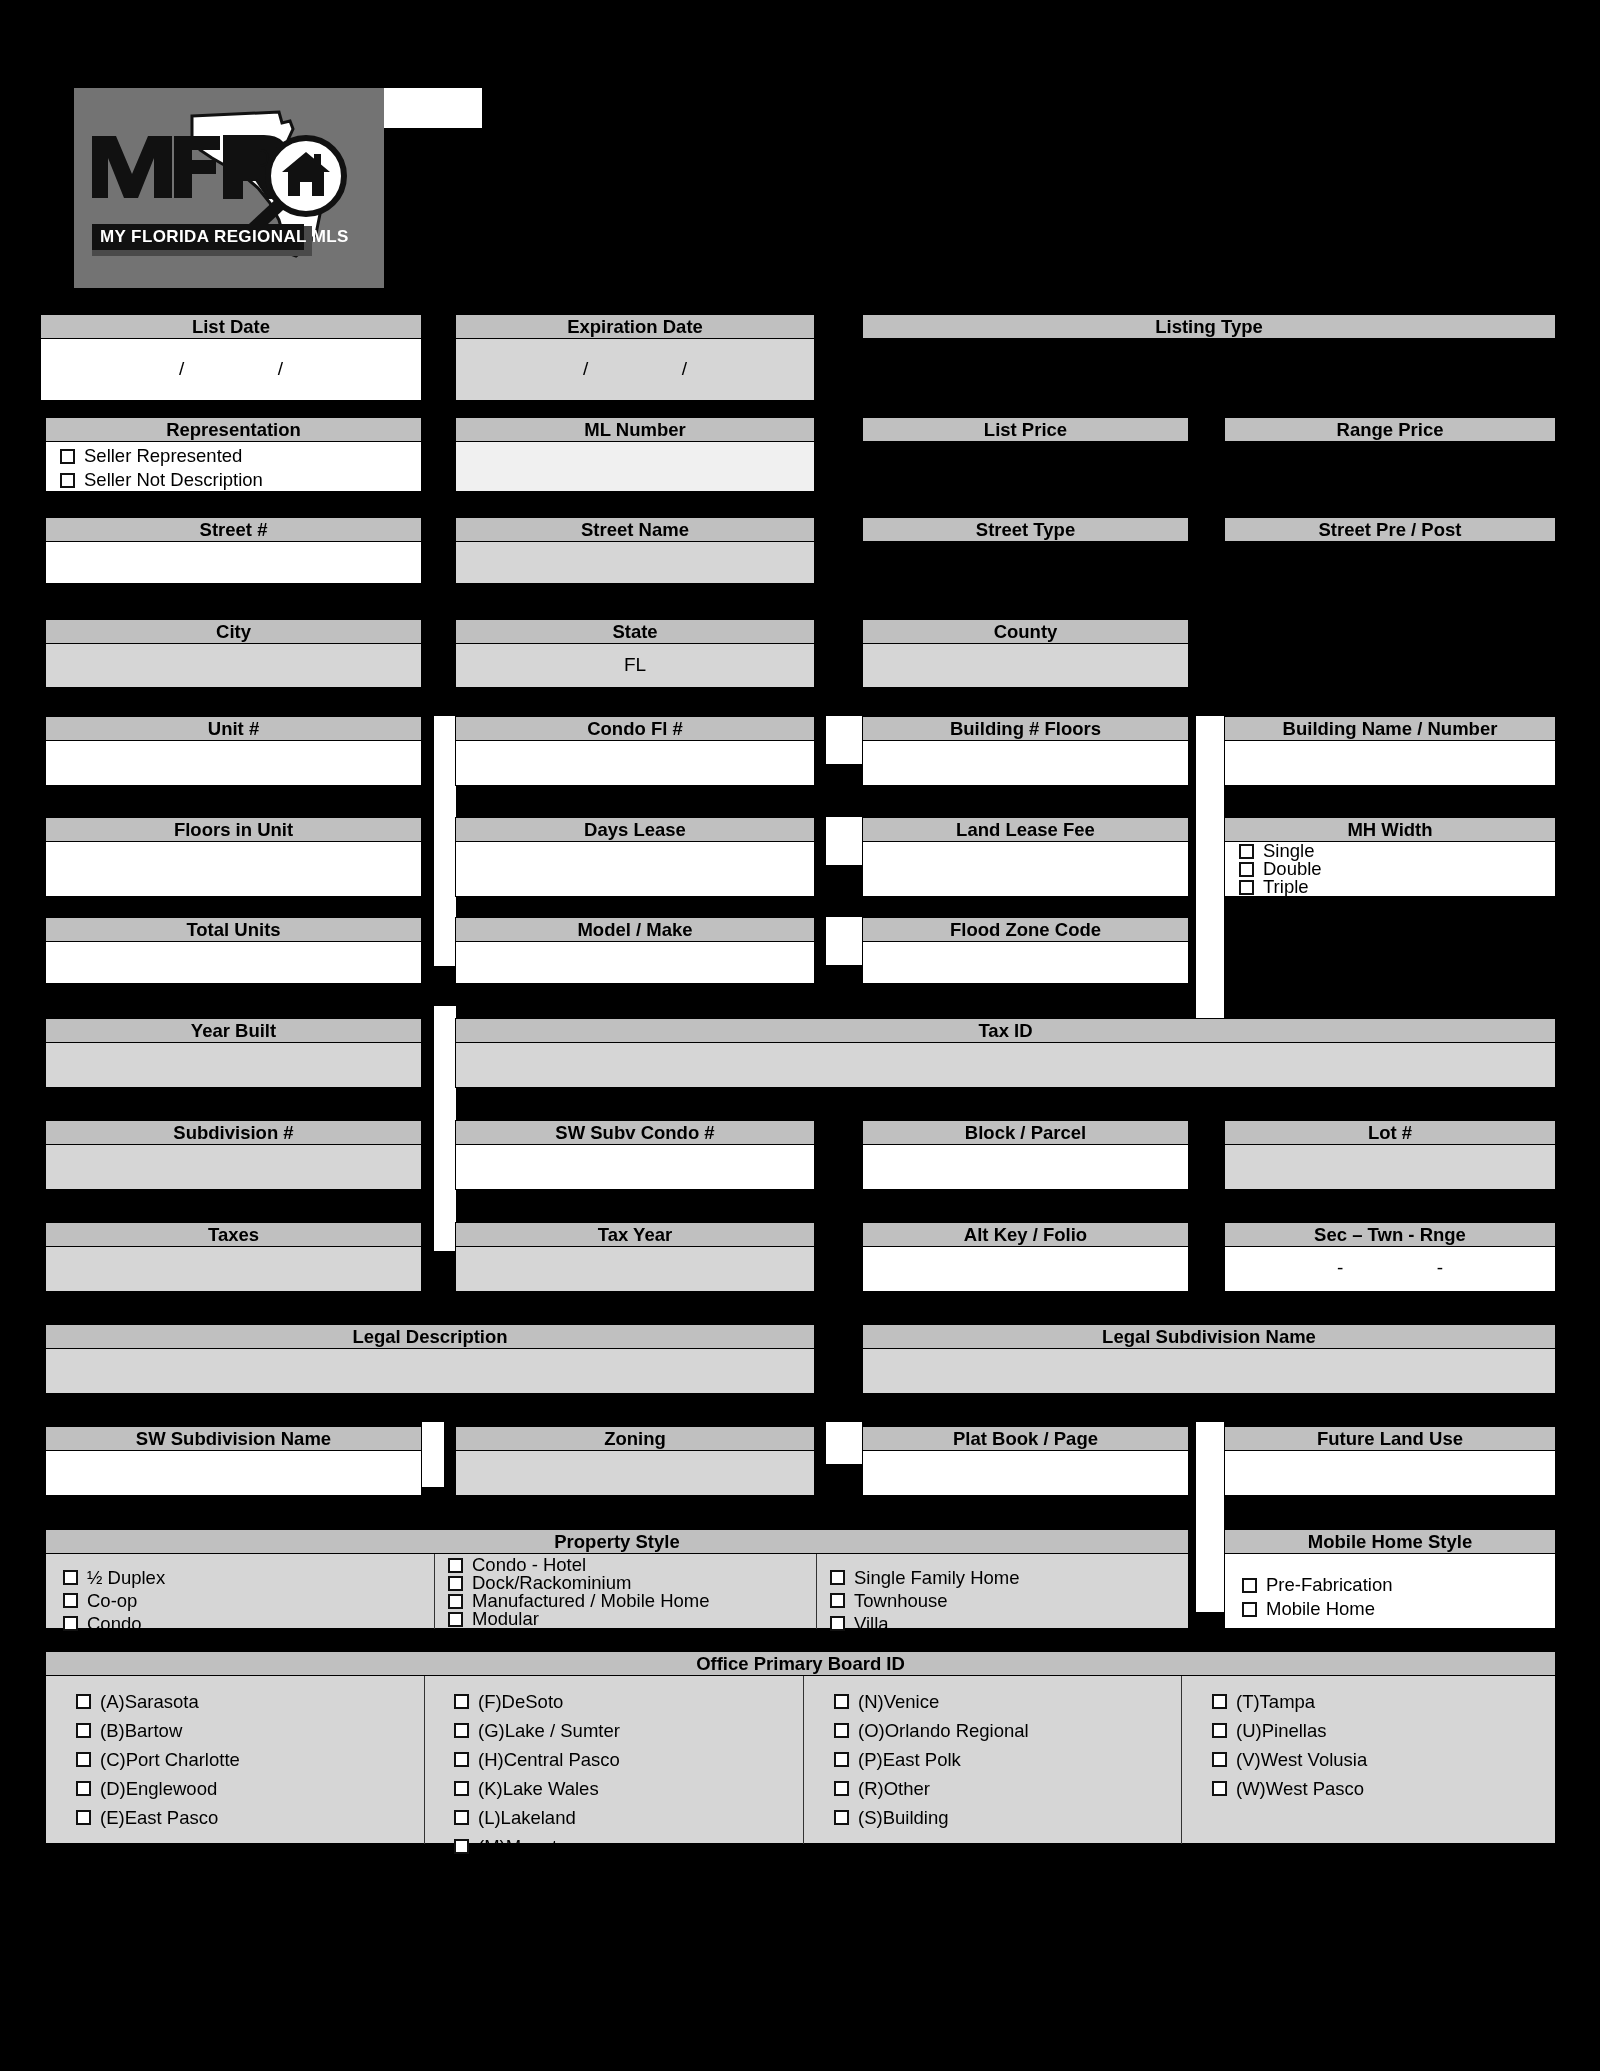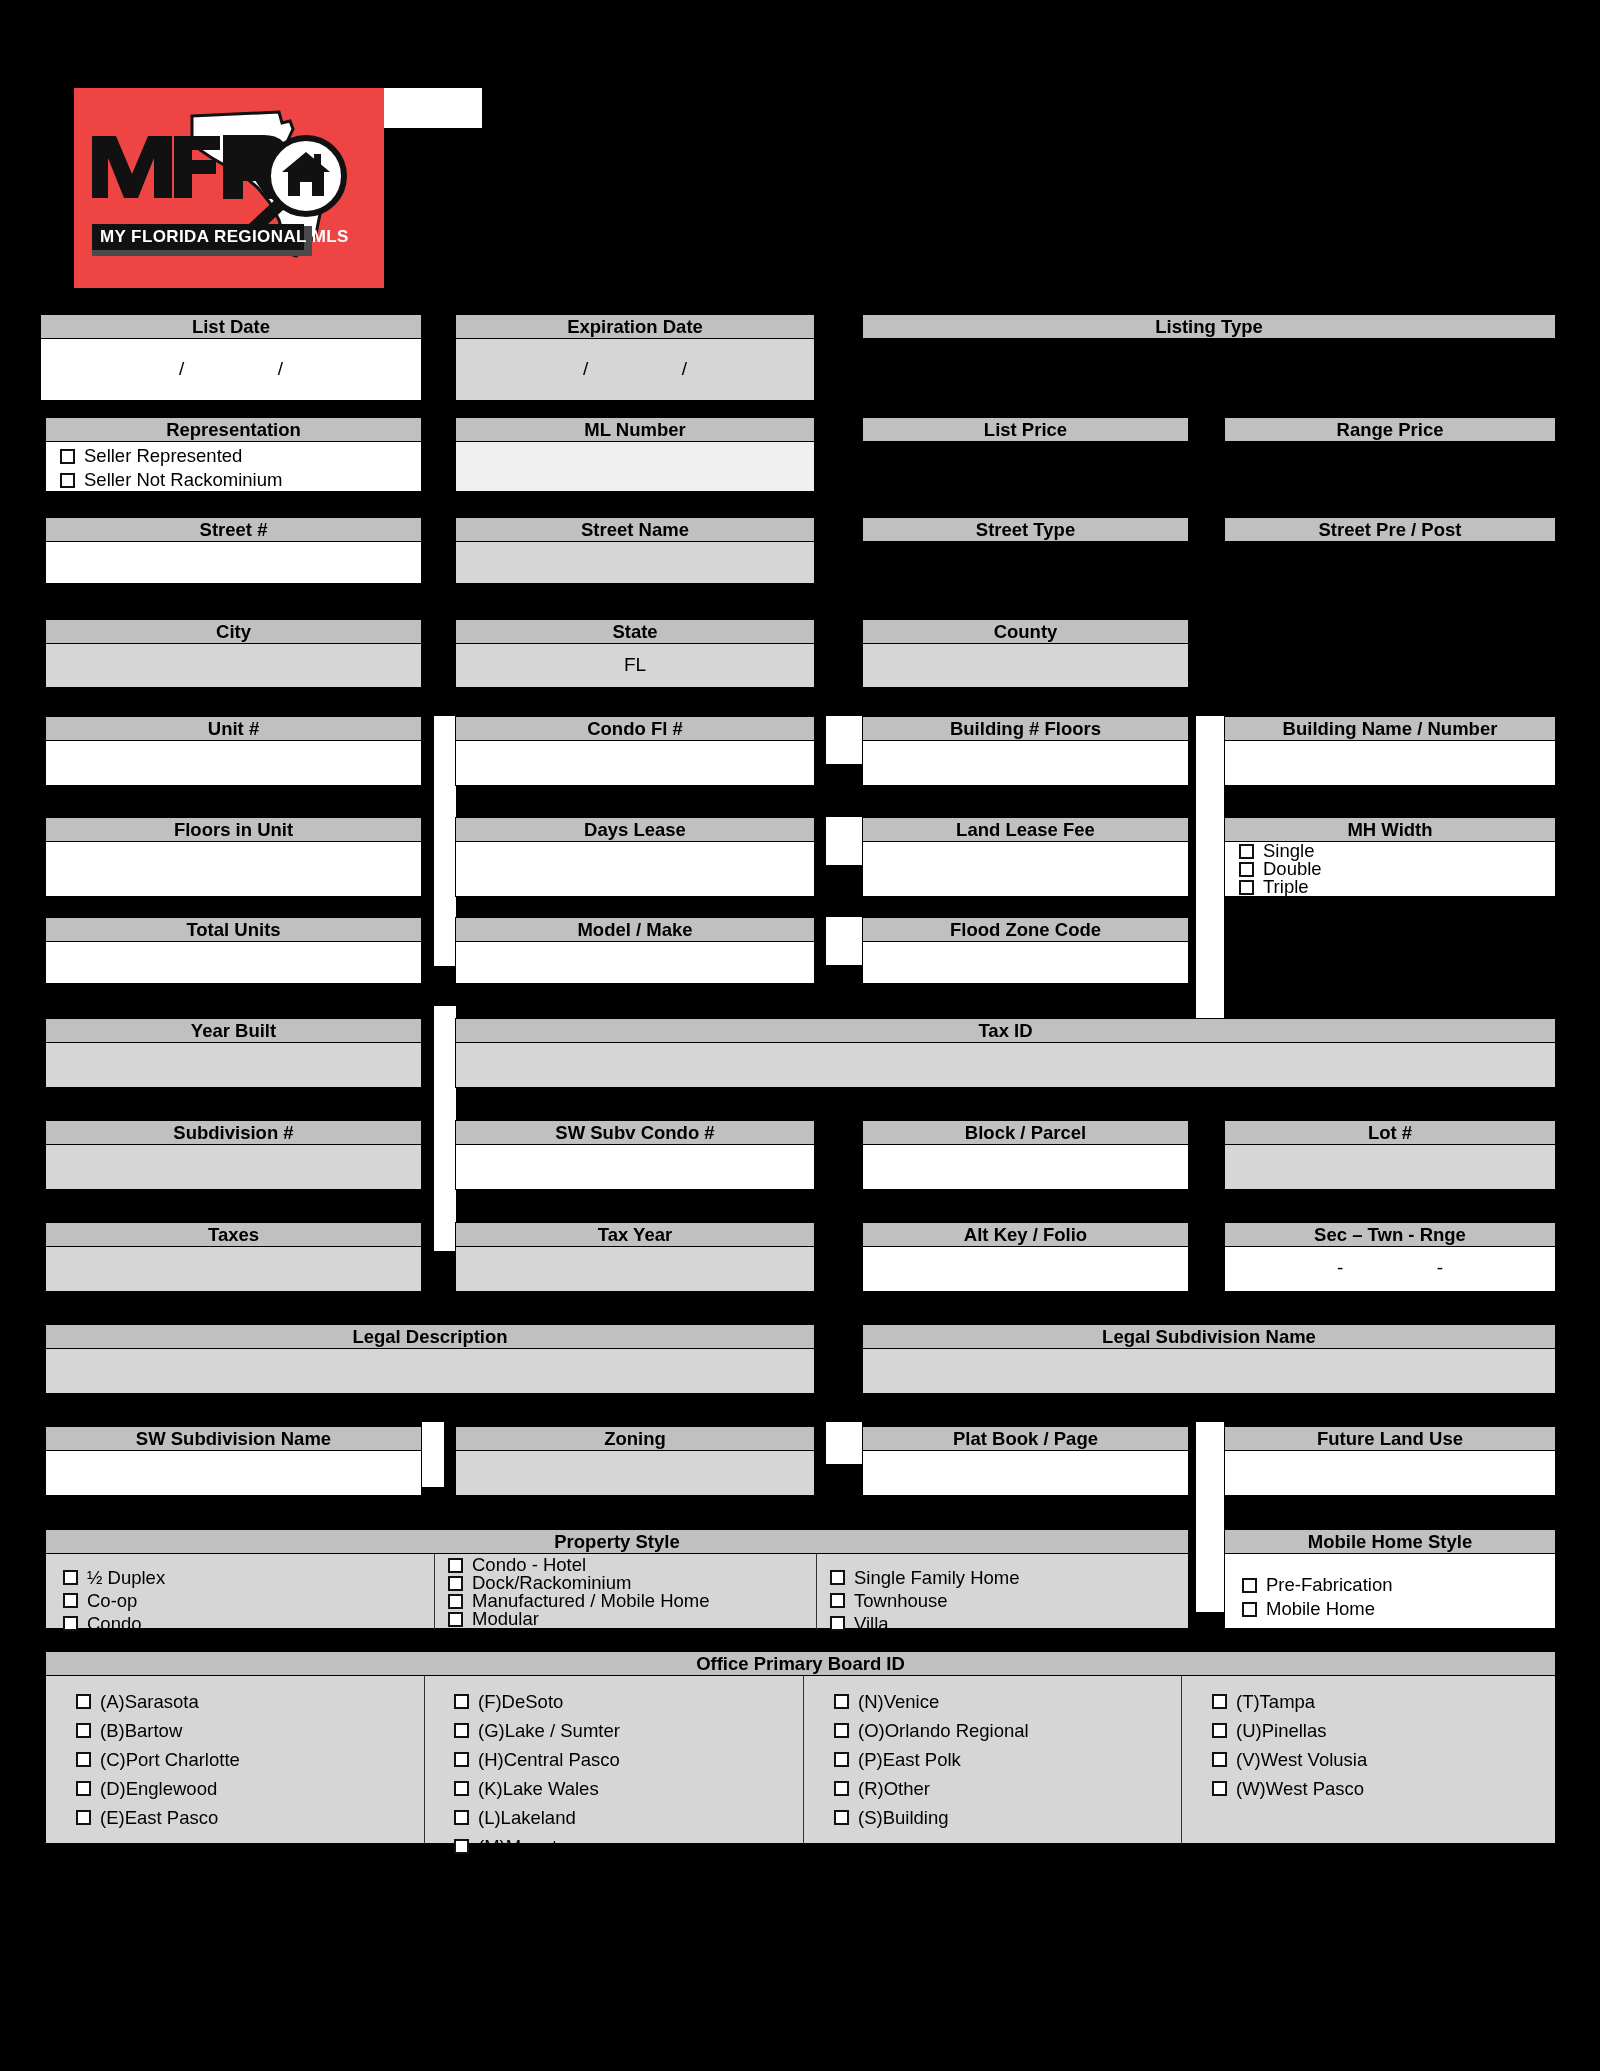--- a/index.html
+++ b/index.html
@@ -23,21 +23,21 @@
     top: 88px;
     width: 408px;
     height: 200px;
     background: #ffffff;
   }
   #logo-inner {
     position: absolute;
     left: 0; top: 0;
     width: 310px;
     height: 200px;
-    background: #ef4444;
+    background: #737373;
   }
   #logo-svg { display:block; }
   #logo-black-notch {
     position: absolute;
     left: 310px;
     top: 40px;
     width: 98px;
     height: 160px;
     background: #000;
   }
@@ -195,21 +195,21 @@
     <div class="cell" style="left:45px; top:17px; width:377px;">
       <div class="hdr">Representation</div>
       <div class="fieldbox bg-white" style="height:50px;">
         <div class="cbwrap" style="left:14px; top:2px; flex-direction:column;">
           <div class="cbrow">
             <span class="cbox"></span>
             <span class="cblabel">Seller Represented</span>
           </div>
           <div class="cbrow">
             <span class="cbox"></span>
-            <span class="cblabel">Seller Not Rackominium</span>
+            <span class="cblabel">Seller Not Description</span>
           </div>
         </div>
       </div>
     </div>
     <div class="cell" style="left:455px; top:17px; width:360px;">
       <div class="hdr">ML Number</div>
       <div class="fieldbox bg-lgray" style="height:50px;">
         <div class="value" style="top:13px;"></div>
       </div>
     </div>

